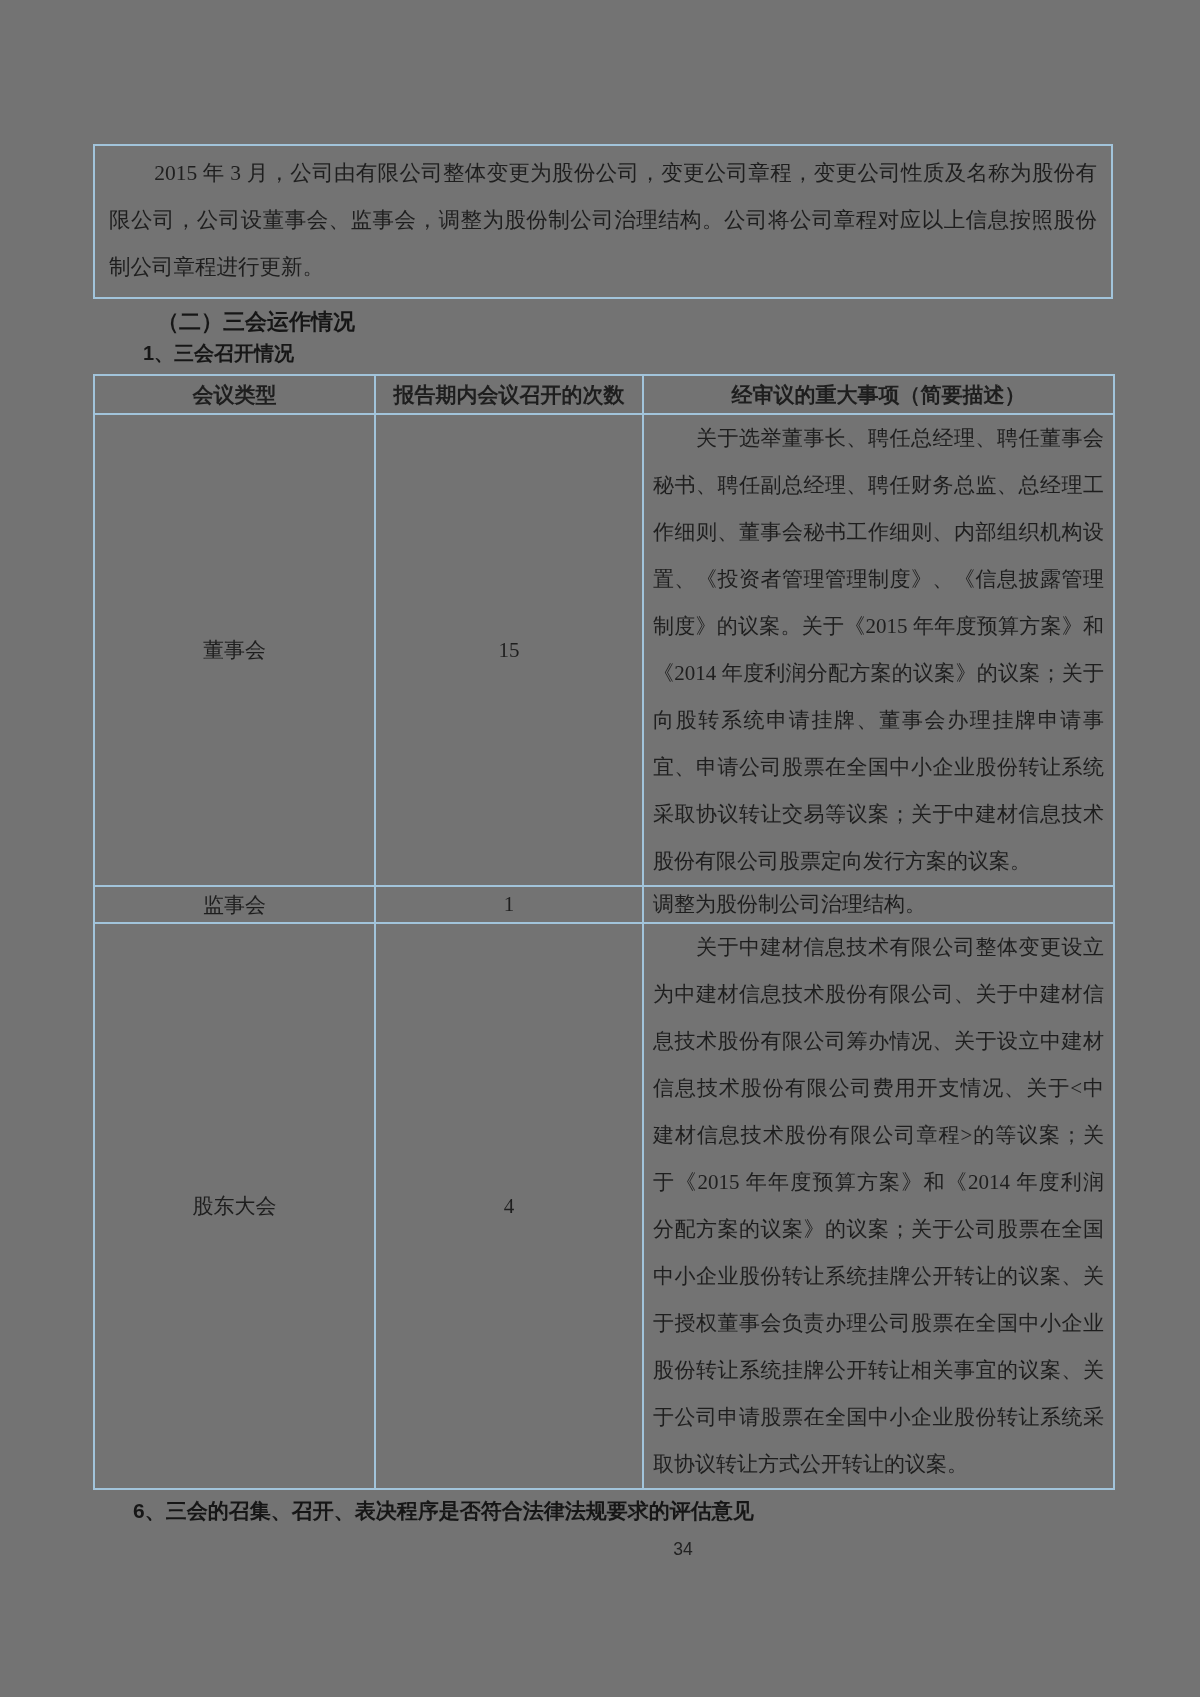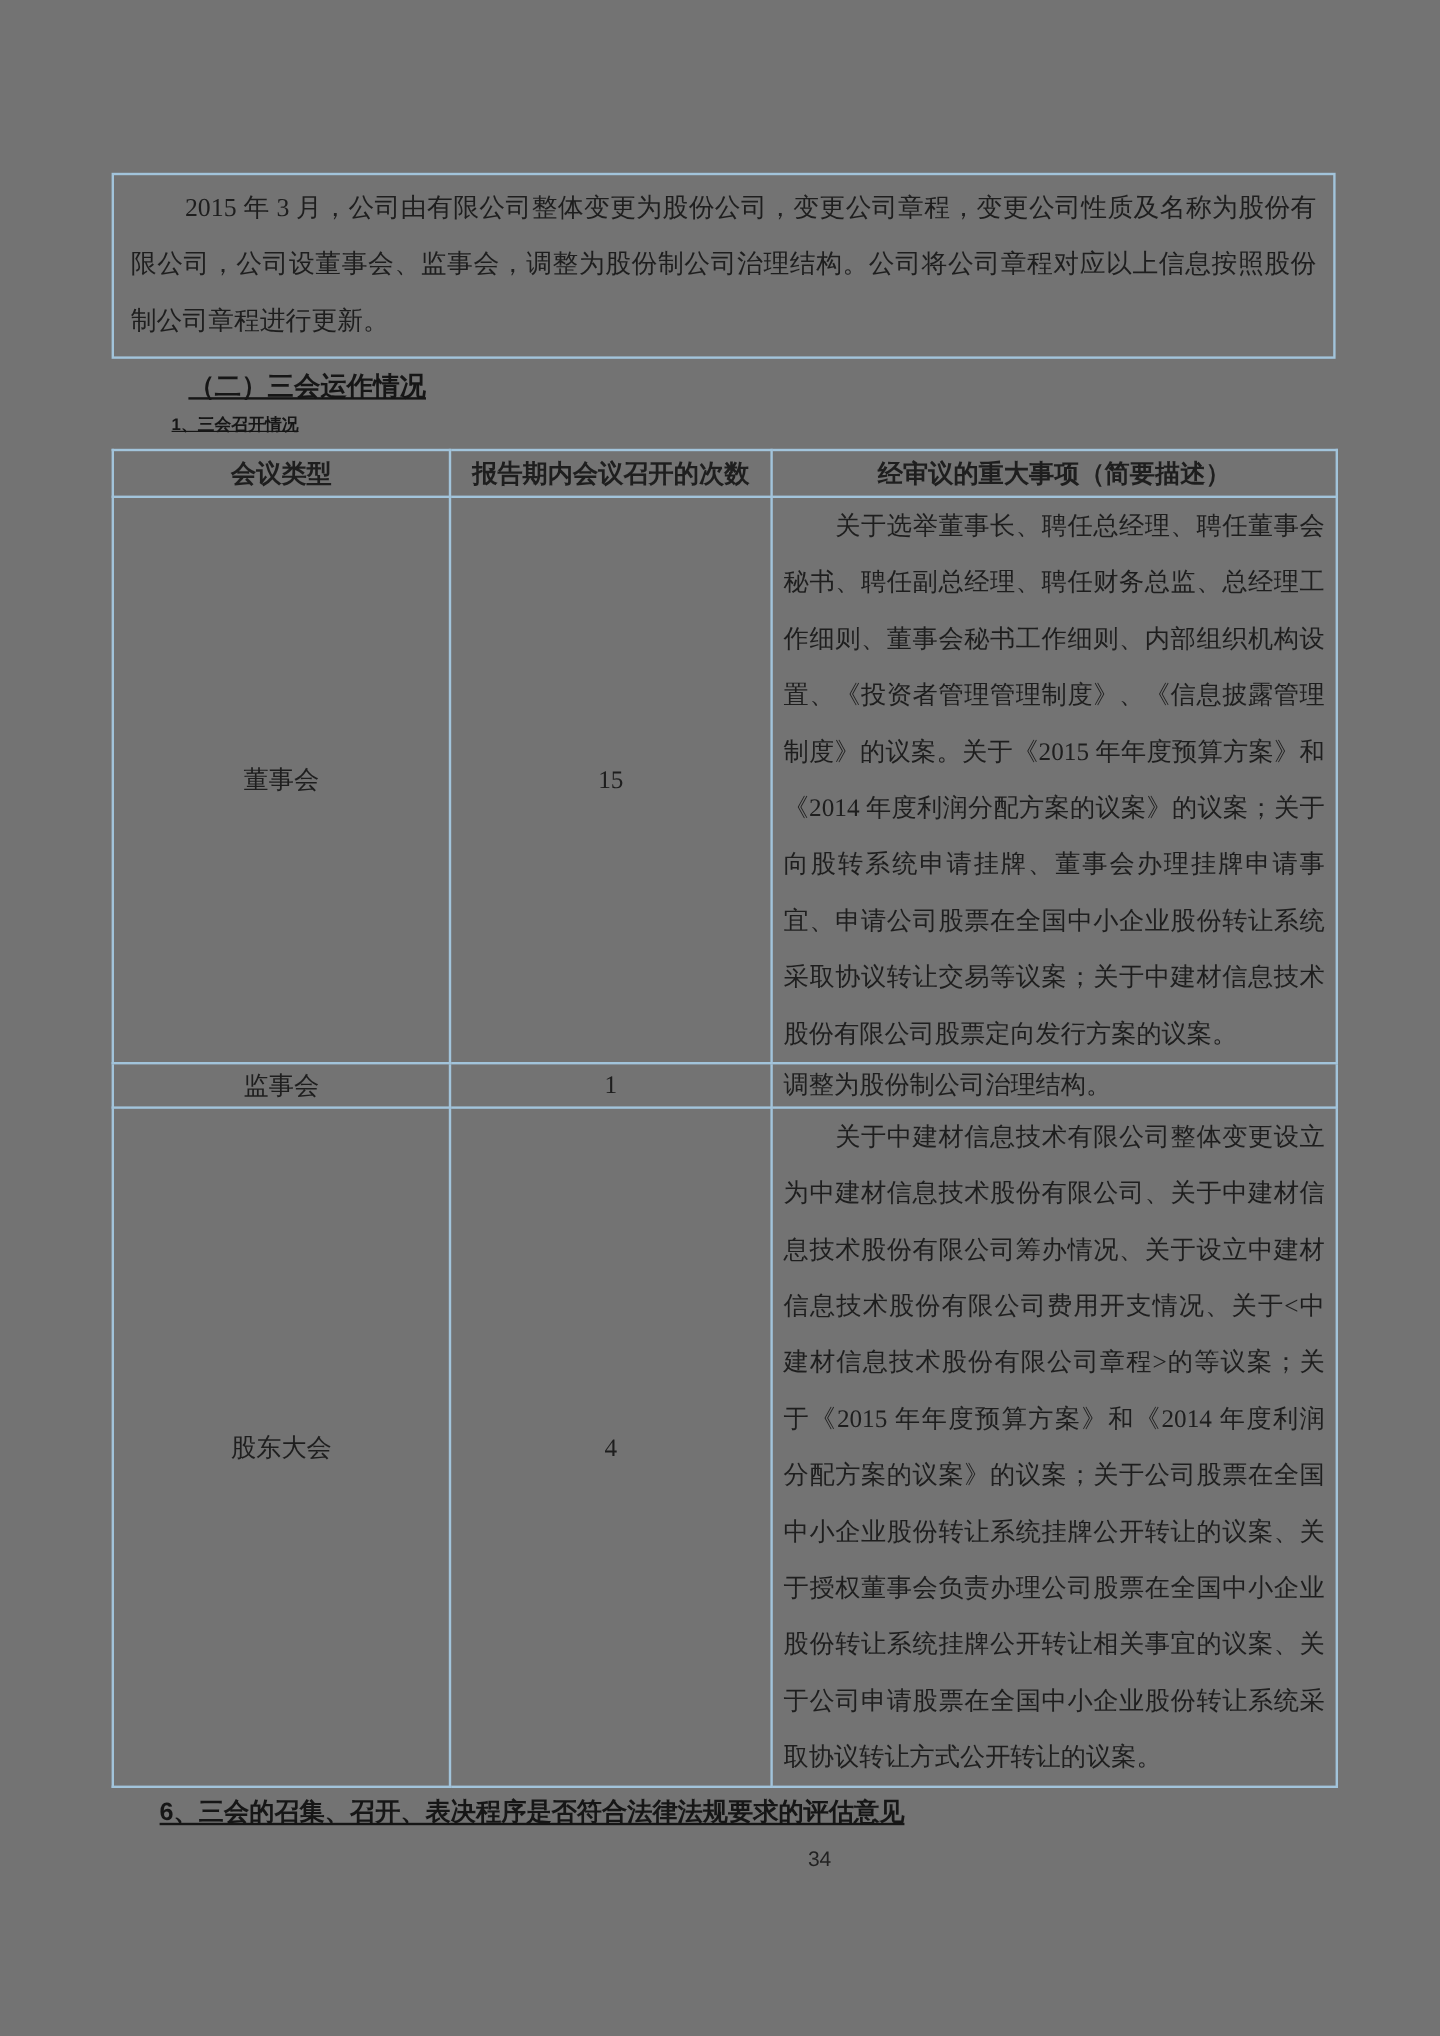--- a/index.html
+++ b/index.html
@@ -35,30 +35,29 @@
     margin:0;
     font-size:21.5px;
     line-height:47px;
     text-align:justify;
     text-indent:2.1em;
   }
   .h-sans{
     font-family:"Liberation Sans","DejaVu Sans",sans-serif;
     font-weight:bold;
     color:#161616;
-    text-decoration:underline;
   }
   .sec-heading{
     margin:10px 0 0 64px;
     font-size:22px;
     line-height:26px;
   }
   .sub-heading{
     margin:5px 0 8px 50px;
-    font-size:14px;
+    font-size:20px;
     line-height:26px;
   }
   table.meetings{
     width:1020px;
     border-collapse:collapse;
     table-layout:fixed;
   }
   table.meetings th,
   table.meetings td{
     border:2px solid var(--border);

